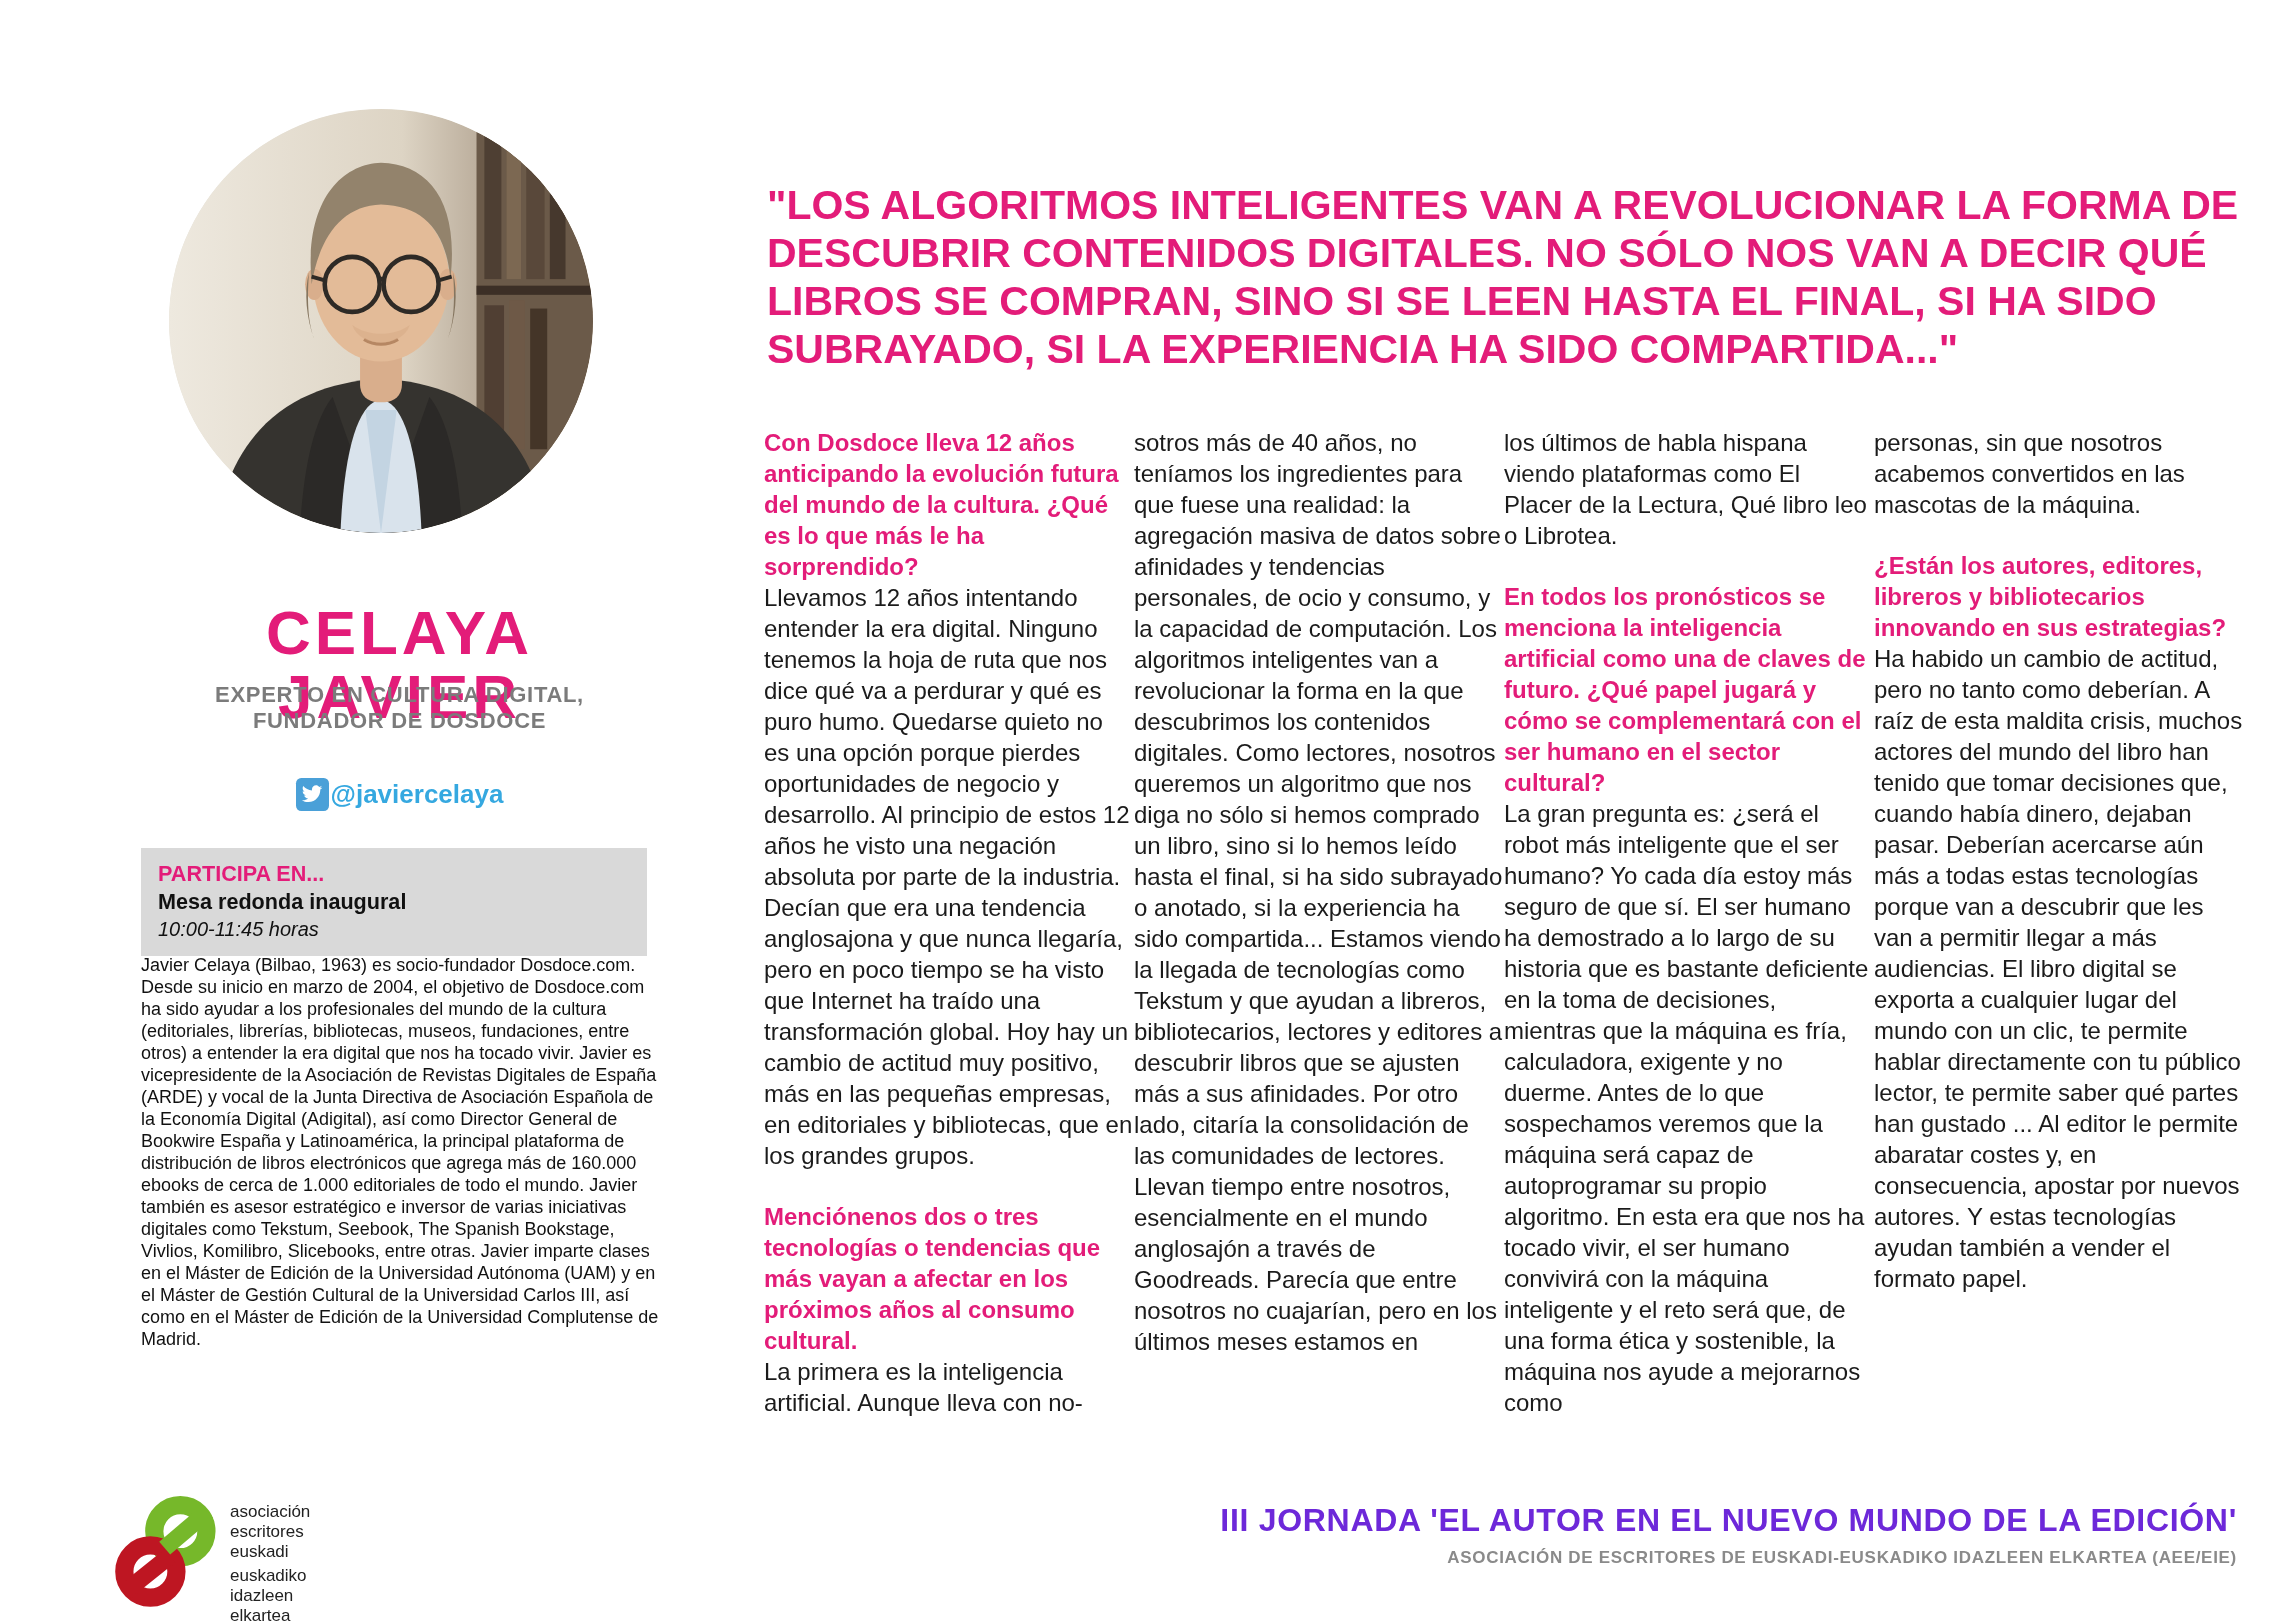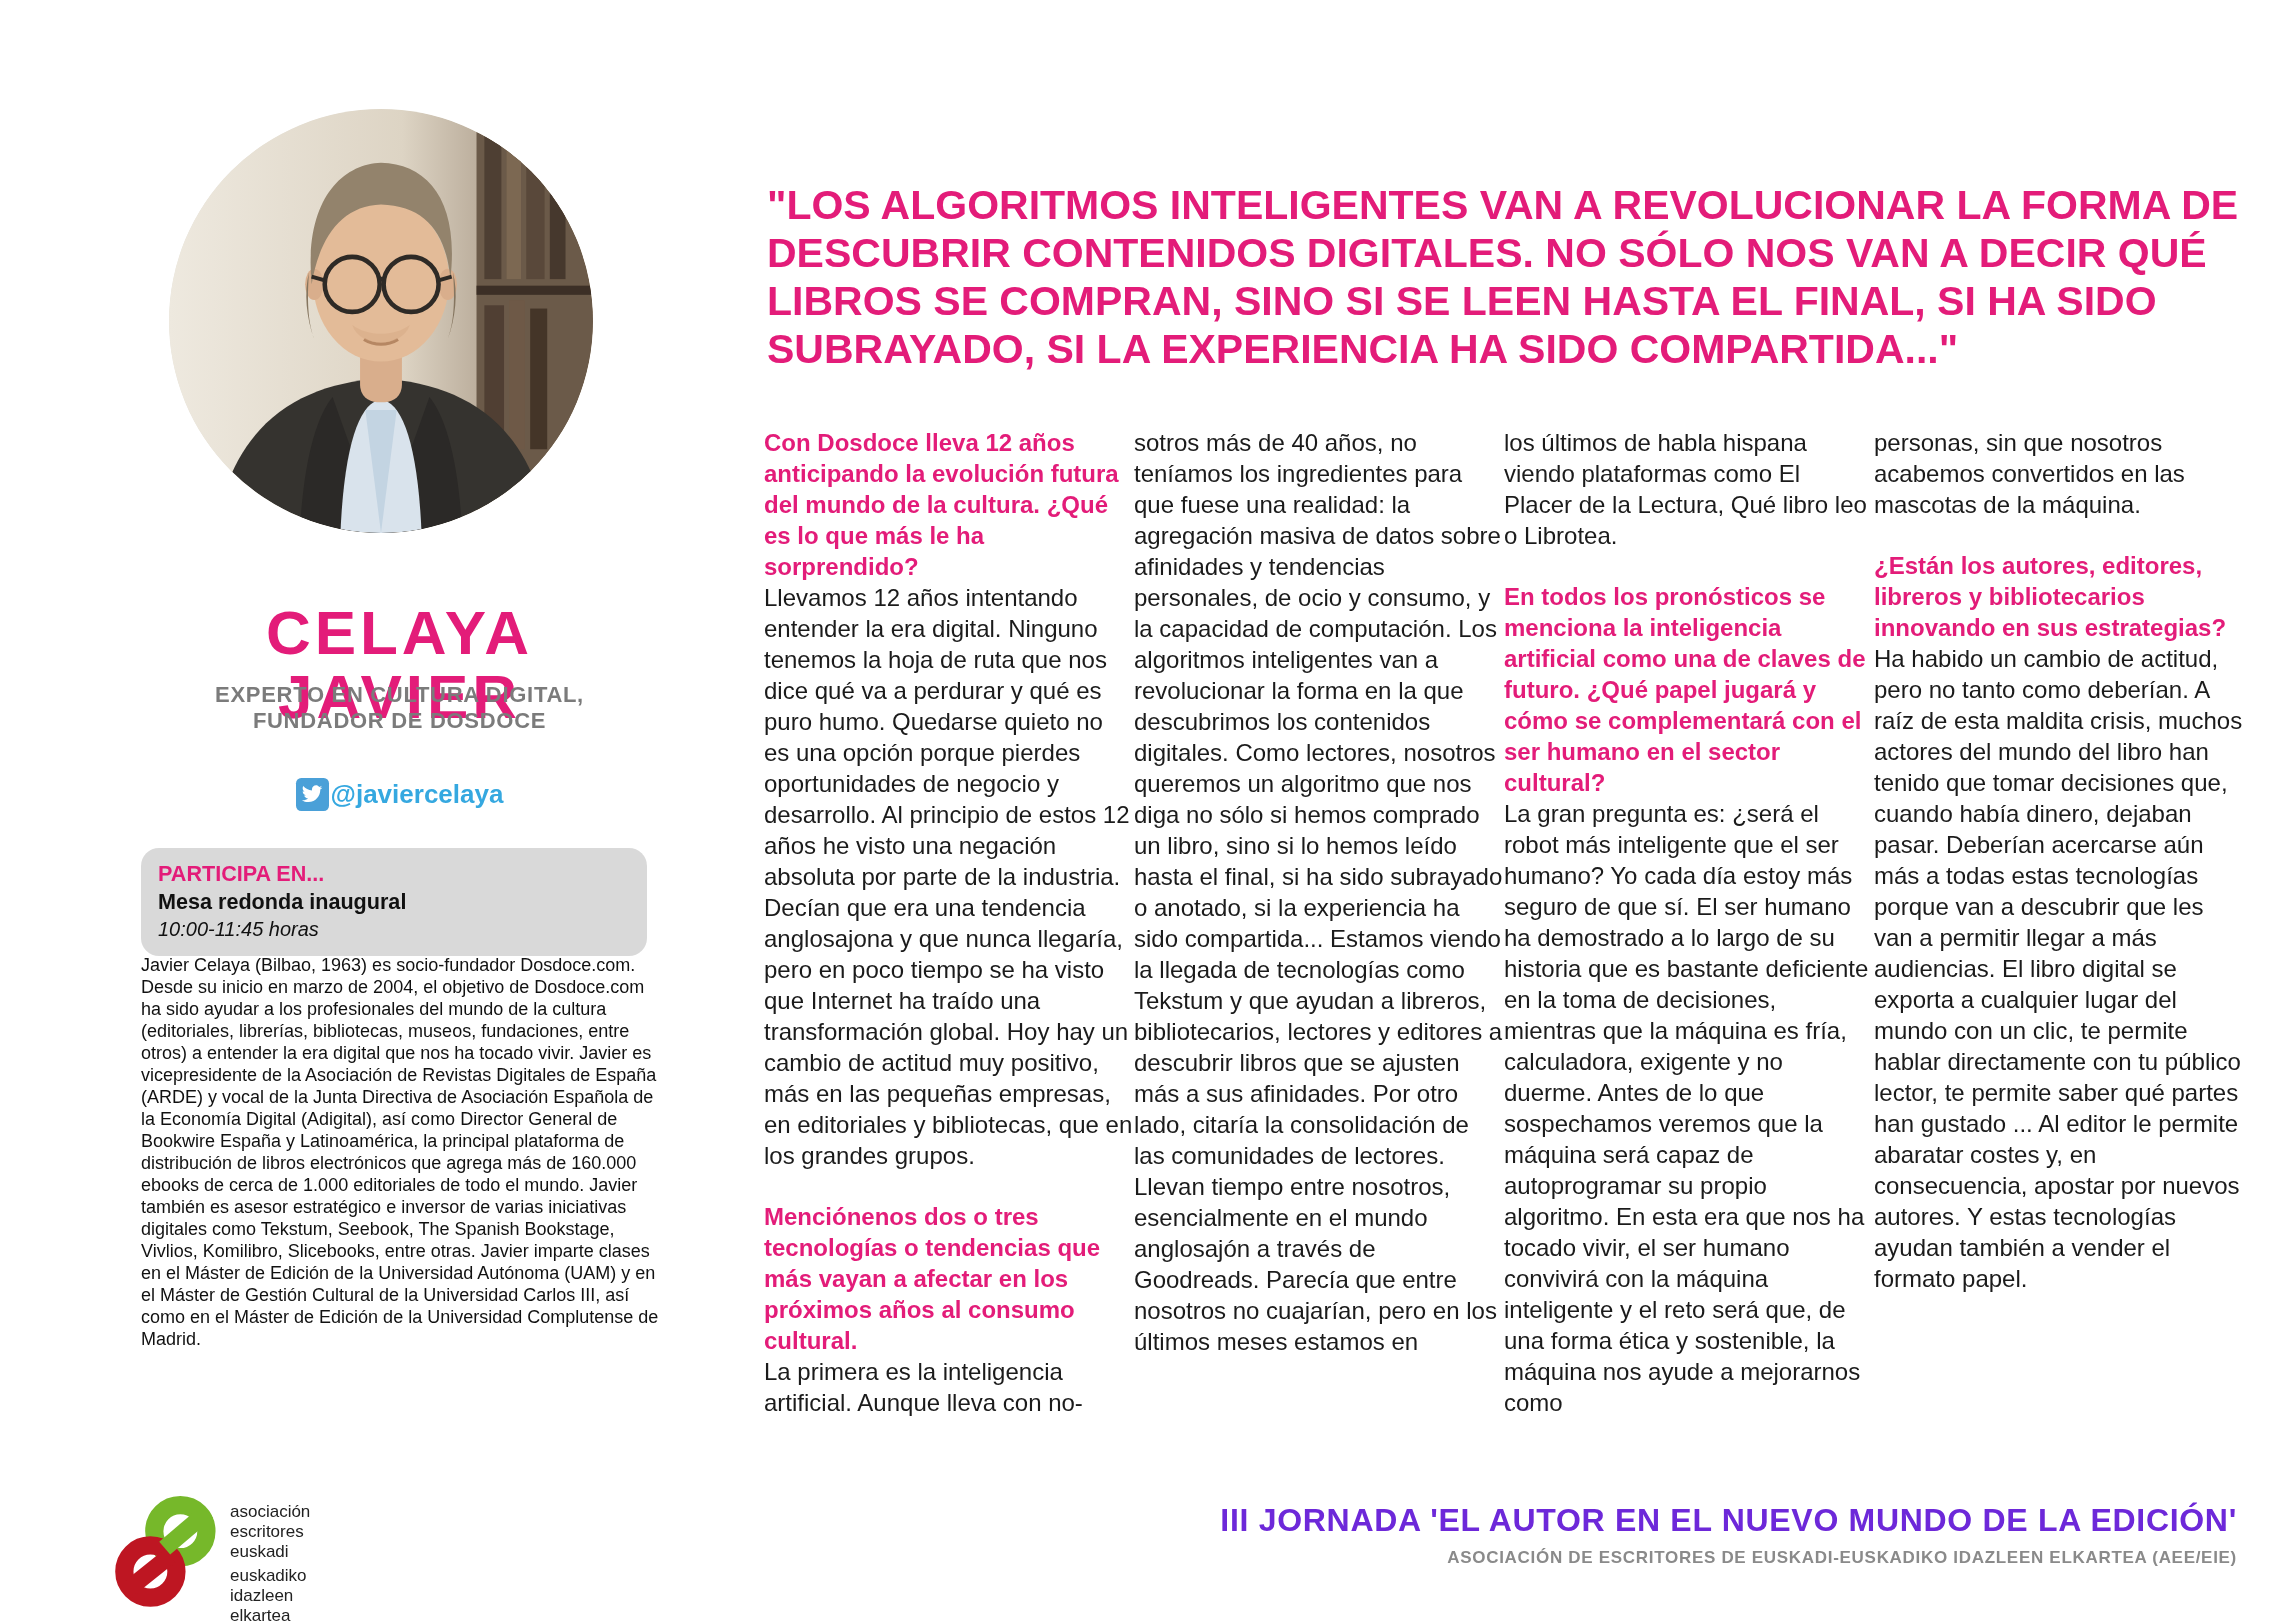--- a/index.html
+++ b/index.html
@@ -32,21 +32,20 @@
   .twitter-icon{
     width:33px;height:33px;border-radius:5.2px;background:#4aa0d8;
     display:flex;align-items:center;justify-content:center;flex:0 0 auto;
   }
   .twitter-handle{
     color:#35a8e0;font-weight:700;font-size:26px;text-decoration:none;
   }
   .participa{
     left:141px;top:848px;width:472px;background:#d9d9d9;
     padding:11.8px 17px 14.4px 17px;
-    border-radius:18px;
   }
   .participa .label{color:#e31c79;font-weight:700;font-size:21.6px;line-height:1.3;}
   .participa .event{color:#111;font-weight:700;font-size:21.6px;line-height:1.3;}
   .participa .time{color:#111;font-style:italic;font-size:20px;line-height:1.3;}
   .bio{
     left:141px;top:954px;width:523px;
     font-size:18px;line-height:22px;color:#111;
   }
 
   

